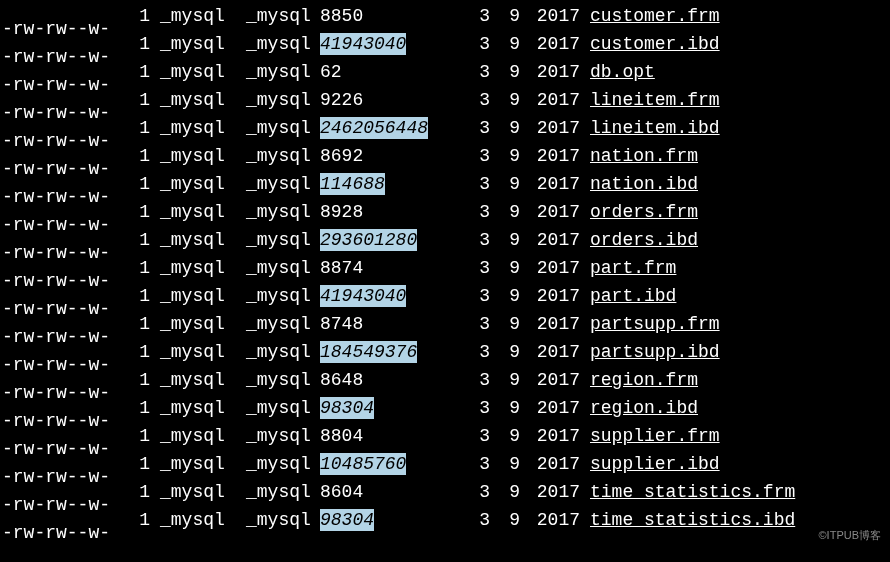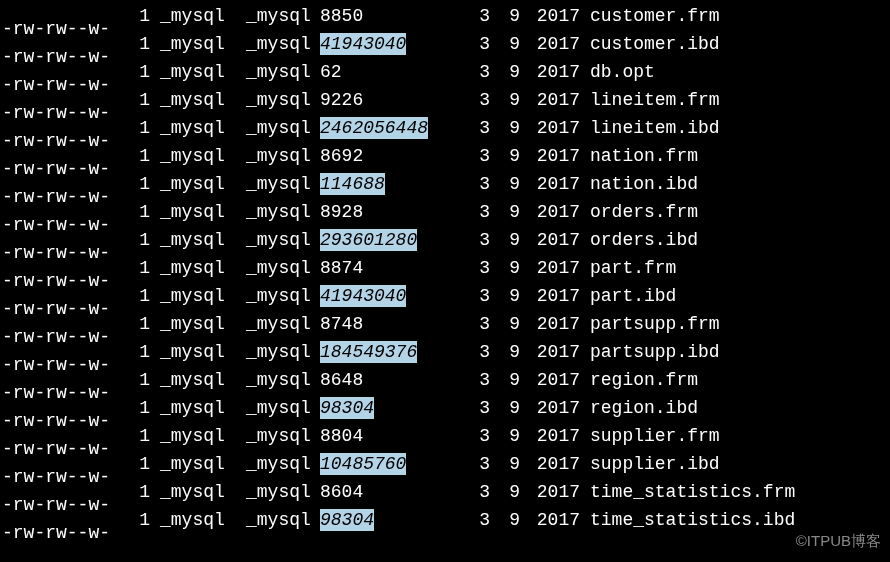--- a/index.html
+++ b/index.html
@@ -62,26 +62,27 @@
     .day {
       width: 30px;
       text-align: right;
     }
     .year {
       width: 60px;
       text-align: right;
     }
     .fname {
       padding-left: 10px;
+      text-decoration: underline;
     }
     .watermark {
       position: absolute;
-      bottom: 6px;
+      bottom: 12px;
       right: 6px;
-      font-size: 15px;
+      font-size: 11px;
       color: #888;
       font-family: sans-serif;
       background: rgba(0,0,0,0.3);
       padding: 1px 3px;
     }
   </style>
 </head>
 <body>
 
 <div class="listing" id="listing"><div class="row"><div class="perms">-rw-rw--w-</div><div class="links">1</div><div class="owner">_mysql</div><div class="group">_mysql</div><div class="size">8850</div><div class="month">3</div><div class="day">9</div><div class="year">2017</div><div class="fname">customer.frm</div></div><div class="row"><div class="perms">-rw-rw--w-</div><div class="links">1</div><div class="owner">_mysql</div><div class="group">_mysql</div><div class="size"><span class="hl">41943040</span></div><div class="month">3</div><div class="day">9</div><div class="year">2017</div><div class="fname">customer.ibd</div></div><div class="row"><div class="perms">-rw-rw--w-</div><div class="links">1</div><div class="owner">_mysql</div><div class="group">_mysql</div><div class="size">62</div><div class="month">3</div><div class="day">9</div><div class="year">2017</div><div class="fname">db.opt</div></div><div class="row"><div class="perms">-rw-rw--w-</div><div class="links">1</div><div class="owner">_mysql</div><div class="group">_mysql</div><div class="size">9226</div><div class="month">3</div><div class="day">9</div><div class="year">2017</div><div class="fname">lineitem.frm</div></div><div class="row"><div class="perms">-rw-rw--w-</div><div class="links">1</div><div class="owner">_mysql</div><div class="group">_mysql</div><div class="size"><span class="hl">2462056448</span></div><div class="month">3</div><div class="day">9</div><div class="year">2017</div><div class="fname">lineitem.ibd</div></div><div class="row"><div class="perms">-rw-rw--w-</div><div class="links">1</div><div class="owner">_mysql</div><div class="group">_mysql</div><div class="size">8692</div><div class="month">3</div><div class="day">9</div><div class="year">2017</div><div class="fname">nation.frm</div></div><div class="row"><div class="perms">-rw-rw--w-</div><div class="links">1</div><div class="owner">_mysql</div><div class="group">_mysql</div><div class="size"><span class="hl">114688</span></div><div class="month">3</div><div class="day">9</div><div class="year">2017</div><div class="fname">nation.ibd</div></div><div class="row"><div class="perms">-rw-rw--w-</div><div class="links">1</div><div class="owner">_mysql</div><div class="group">_mysql</div><div class="size">8928</div><div class="month">3</div><div class="day">9</div><div class="year">2017</div><div class="fname">orders.frm</div></div><div class="row"><div class="perms">-rw-rw--w-</div><div class="links">1</div><div class="owner">_mysql</div><div class="group">_mysql</div><div class="size"><span class="hl">293601280</span></div><div class="month">3</div><div class="day">9</div><div class="year">2017</div><div class="fname">orders.ibd</div></div><div class="row"><div class="perms">-rw-rw--w-</div><div class="links">1</div><div class="owner">_mysql</div><div class="group">_mysql</div><div class="size">8874</div><div class="month">3</div><div class="day">9</div><div class="year">2017</div><div class="fname">part.frm</div></div><div class="row"><div class="perms">-rw-rw--w-</div><div class="links">1</div><div class="owner">_mysql</div><div class="group">_mysql</div><div class="size"><span class="hl">41943040</span></div><div class="month">3</div><div class="day">9</div><div class="year">2017</div><div class="fname">part.ibd</div></div><div class="row"><div class="perms">-rw-rw--w-</div><div class="links">1</div><div class="owner">_mysql</div><div class="group">_mysql</div><div class="size">8748</div><div class="month">3</div><div class="day">9</div><div class="year">2017</div><div class="fname">partsupp.frm</div></div><div class="row"><div class="perms">-rw-rw--w-</div><div class="links">1</div><div class="owner">_mysql</div><div class="group">_mysql</div><div class="size"><span class="hl">184549376</span></div><div class="month">3</div><div class="day">9</div><div class="year">2017</div><div class="fname">partsupp.ibd</div></div><div class="row"><div class="perms">-rw-rw--w-</div><div class="links">1</div><div class="owner">_mysql</div><div class="group">_mysql</div><div class="size">8648</div><div class="month">3</div><div class="day">9</div><div class="year">2017</div><div class="fname">region.frm</div></div><div class="row"><div class="perms">-rw-rw--w-</div><div class="links">1</div><div class="owner">_mysql</div><div class="group">_mysql</div><div class="size"><span class="hl">98304</span></div><div class="month">3</div><div class="day">9</div><div class="year">2017</div><div class="fname">region.ibd</div></div><div class="row"><div class="perms">-rw-rw--w-</div><div class="links">1</div><div class="owner">_mysql</div><div class="group">_mysql</div><div class="size">8804</div><div class="month">3</div><div class="day">9</div><div class="year">2017</div><div class="fname">supplier.frm</div></div><div class="row"><div class="perms">-rw-rw--w-</div><div class="links">1</div><div class="owner">_mysql</div><div class="group">_mysql</div><div class="size"><span class="hl">10485760</span></div><div class="month">3</div><div class="day">9</div><div class="year">2017</div><div class="fname">supplier.ibd</div></div><div class="row"><div class="perms">-rw-rw--w-</div><div class="links">1</div><div class="owner">_mysql</div><div class="group">_mysql</div><div class="size">8604</div><div class="month">3</div><div class="day">9</div><div class="year">2017</div><div class="fname">time_statistics.frm</div></div><div class="row"><div class="perms">-rw-rw--w-</div><div class="links">1</div><div class="owner">_mysql</div><div class="group">_mysql</div><div class="size"><span class="hl">98304</span></div><div class="month">3</div><div class="day">9</div><div class="year">2017</div><div class="fname">time_statistics.ibd</div></div></div>

